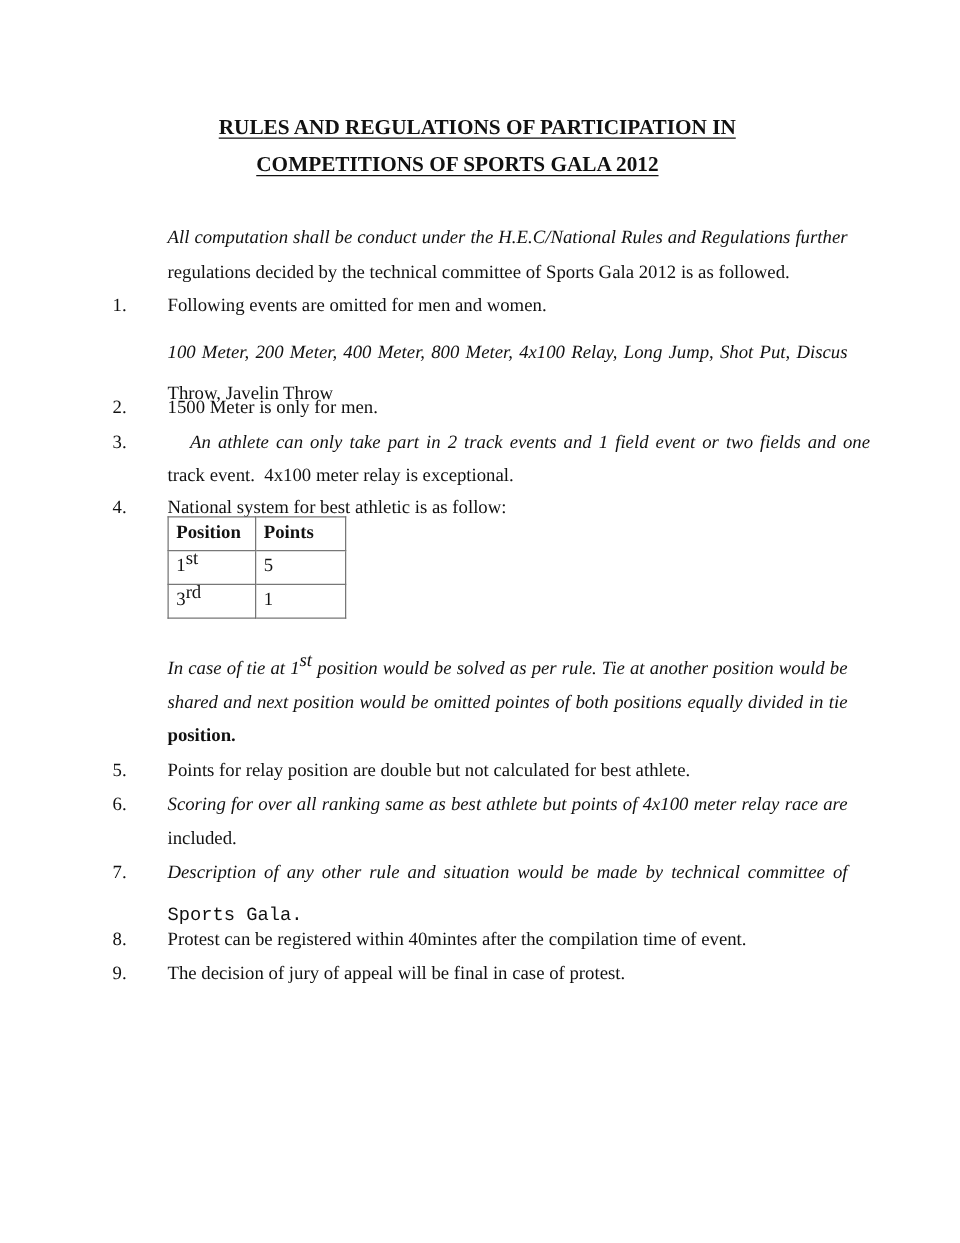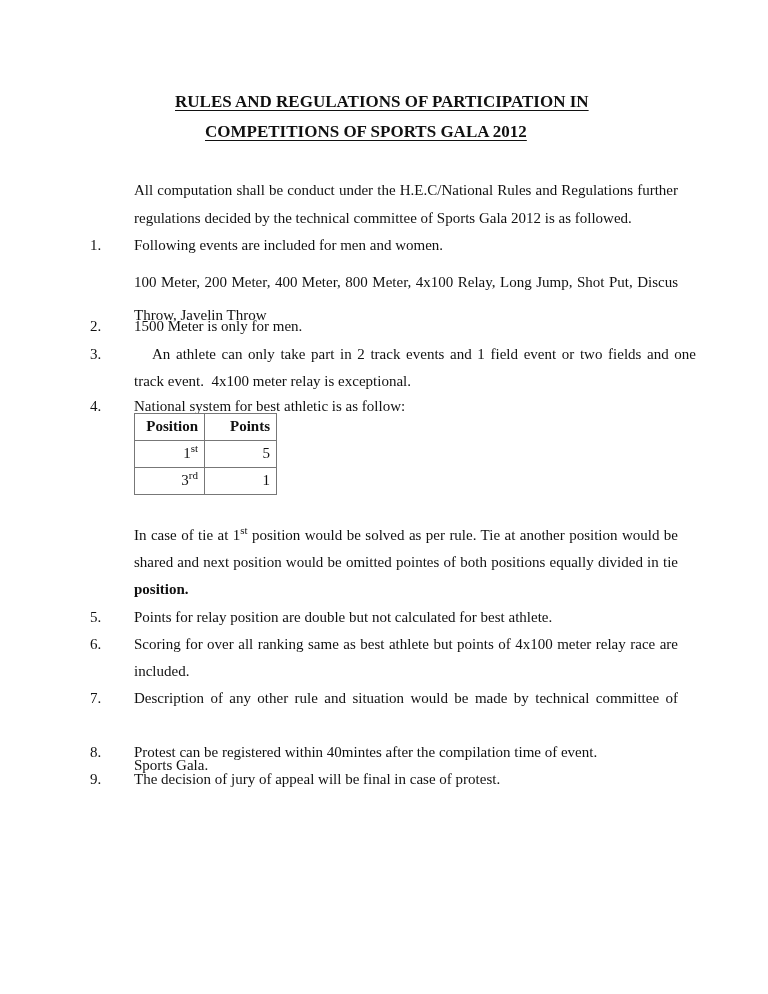--- a/index.html
+++ b/index.html
@@ -5,47 +5,47 @@
     html, body { margin: 0; padding: 0; background: #ffffff; }
     body {
       width: 768px; height: 994px; position: relative; overflow: hidden;
       font-family: "Liberation Serif", serif; color: #111; font-size: 15px;
     }
     .title {
       position: absolute; font-weight: bold; font-size: 17px;
       text-decoration: underline; text-underline-offset: 3px; white-space: nowrap;
     }
     .line { position: absolute; white-space: nowrap; font-size: 15px; line-height: 18px; }
-    .just { text-align: justify; text-align-last: justify; }
+    .just { text-align: justify; text-align-last: justify; font-style: italic; }
     .num { position: absolute; left: 90px; white-space: nowrap; font-size: 15px; line-height: 18px; }
-    sup { font-size: 11px; line-height: 0; vertical-align: 6px; }
+    sup { font-size: 15px; line-height: 0; vertical-align: 6px; }
     table.score {
       position: absolute; left: 134px; top: 413px; border-collapse: collapse;
       font-size: 15px;
     }
     table.score td, table.score th {
-      border: 1px solid #777; padding: 0 6px; height: 27px; text-align: right; vertical-align: top;
+      border: 1px solid #777; padding: 0 6px; height: 27px; text-align: left; vertical-align: top;
       padding-top: 4px; box-sizing: border-box;
     }
     table.score th { font-weight: bold; }
     table.score td.c1, table.score th.c1 { width: 70px; }
     table.score td.c2, table.score th.c2 { width: 72px; }
   </style>
 </head>
 <body>
 
 <div>
   <div class="title" style="left:175px; top:92px;">RULES AND REGULATIONS OF PARTICIPATION IN</div>
   <div class="title" style="left:205px; top:122px;">COMPETITIONS OF SPORTS GALA 2012</div>
 
   <div class="line just" style="left:134px; top:181px; width:544px;">All computation shall be conduct under the H.E.C/National Rules and Regulations further</div>
   <div class="line" style="left:134px; top:209px;">regulations decided by the technical committee of Sports Gala 2012 is as followed.</div>
 
   <div class="num" style="top:236px;">1.</div>
-  <div class="line" style="left:134px; top:236px;">Following events are included for men and women.</div>
+  <div class="line" style="left:134px; top:236px;">Following events are omitted for men and women.</div>
   <div class="line just" style="left:134px; top:273px; width:544px;">100 Meter, 200 Meter, 400 Meter, 800 Meter, 4x100 Relay, Long Jump, Shot Put, Discus</div>
   <div class="line" style="left:134px; top:306px;">Throw, Javelin Throw</div>
 
   <div class="num" style="top:317px;">2.</div>
   <div class="line" style="left:134px; top:317px;">1500 Meter is only for men.</div>
 
   <div class="num" style="top:345px;">3.</div>
   <div class="line just" style="left:152px; top:345px; width:544px;">An athlete can only take part in 2 track events and 1 field event or two fields and one</div>
   <div class="line" style="left:134px; top:372px; white-space:pre;">track event.  4x100 meter relay is exceptional.</div>
 
@@ -75,20 +75,20 @@
 
   <div class="num" style="top:608px;">5.</div>
   <div class="line" style="left:134px; top:608px;">Points for relay position are double but not calculated for best athlete.</div>
 
   <div class="num" style="top:635px;">6.</div>
   <div class="line just" style="left:134px; top:635px; width:544px;">Scoring for over all ranking same as best athlete but points of 4x100 meter relay race are</div>
   <div class="line" style="left:134px; top:662px;">included.</div>
 
   <div class="num" style="top:689px;">7.</div>
   <div class="line just" style="left:134px; top:689px; width:544px;">Description of any other rule and situation would be made by technical committee of</div>
-  <div class="line" style="left:134px; top:756px;">Sports Gala.</div>
+  <div class="line" style="left:134px; top:724px;font-family:Liberation Mono, monospace;">Sports Gala.</div>
 
   <div class="num" style="top:743px;">8.</div>
   <div class="line" style="left:134px; top:743px;">Protest can be registered within 40mintes after the compilation time of event.</div>
 
   <div class="num" style="top:770px;">9.</div>
   <div class="line" style="left:134px; top:770px;">The decision of jury of appeal will be final in case of protest.</div>
 </div>
 
 </body></html>

